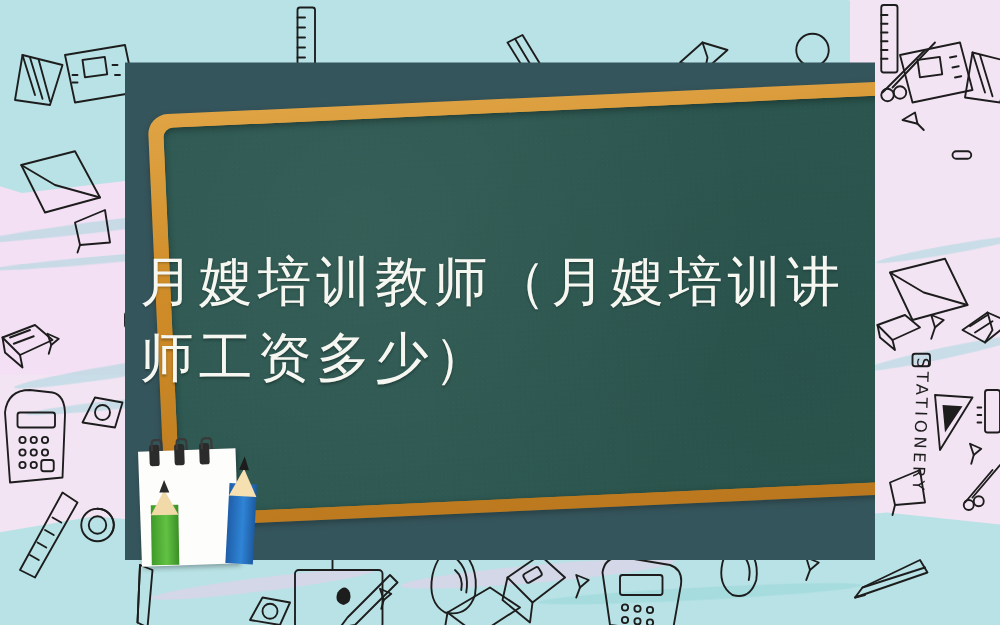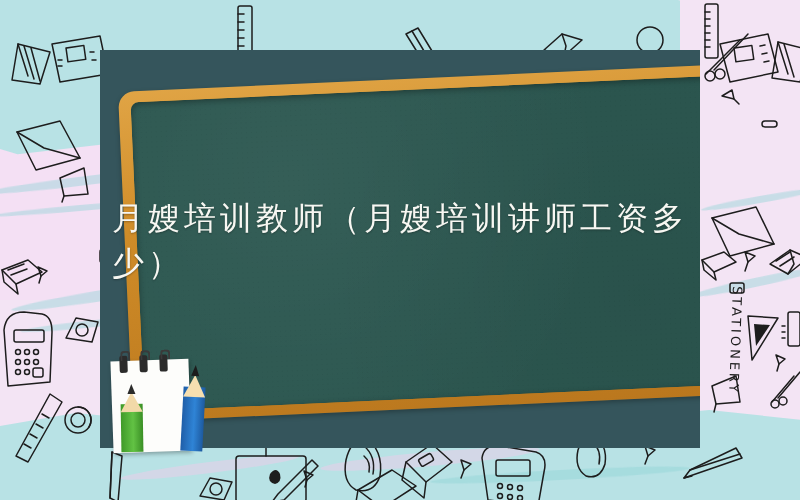--- a/index.html
+++ b/index.html
@@ -126,21 +126,21 @@
     position: absolute;
     left: 0; top: 0; width: 800px; height: 500px;
     pointer-events: none;
   }
   .title-text {
     position: absolute;
     left: 112px; top: 196px;
     width: 600px;
     color: #f7f7f2;
     font-family: "DejaVu Sans", "Liberation Sans", sans-serif;
-    font-size: 32px;
+    font-size: 43px;
     line-height: 1.42;
     letter-spacing: 4px;
     text-shadow: 0 1px 2px rgba(0,0,0,.30);
     word-break: break-all;
   }
 
   
   .desk-items { position: absolute; left: 0; top: 0; width: 800px; height: 500px; }
 
   .notebook {

